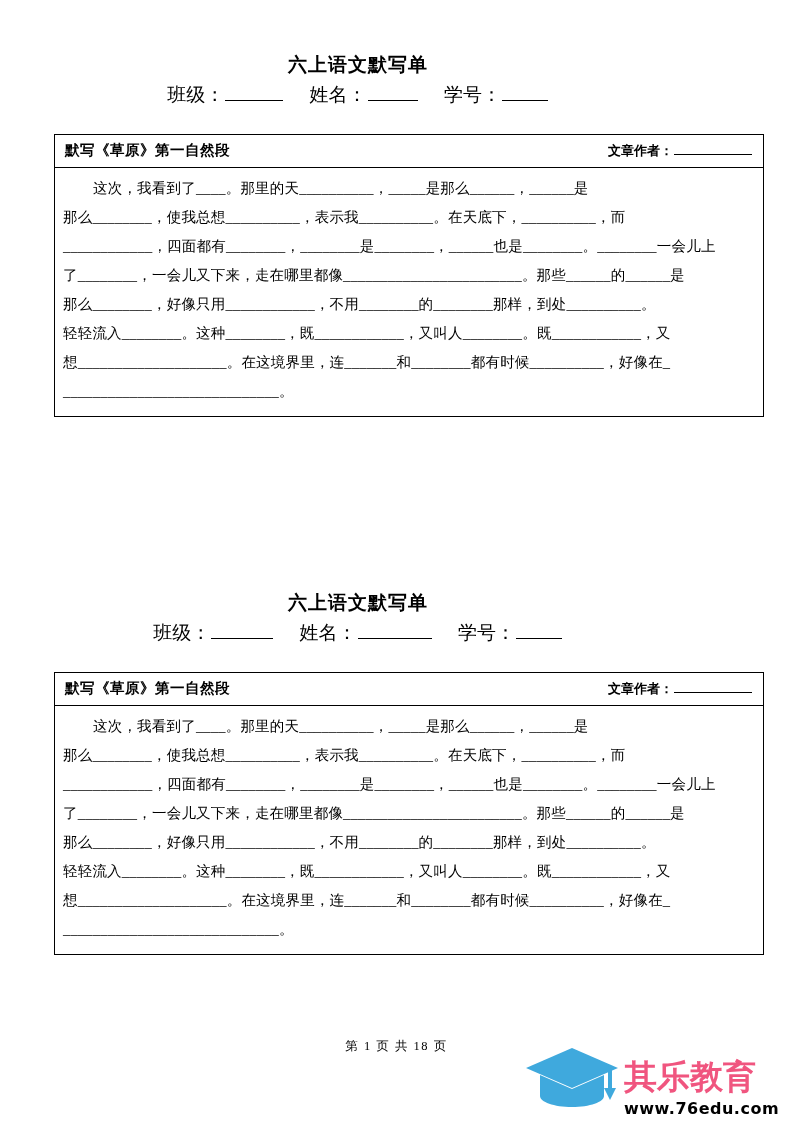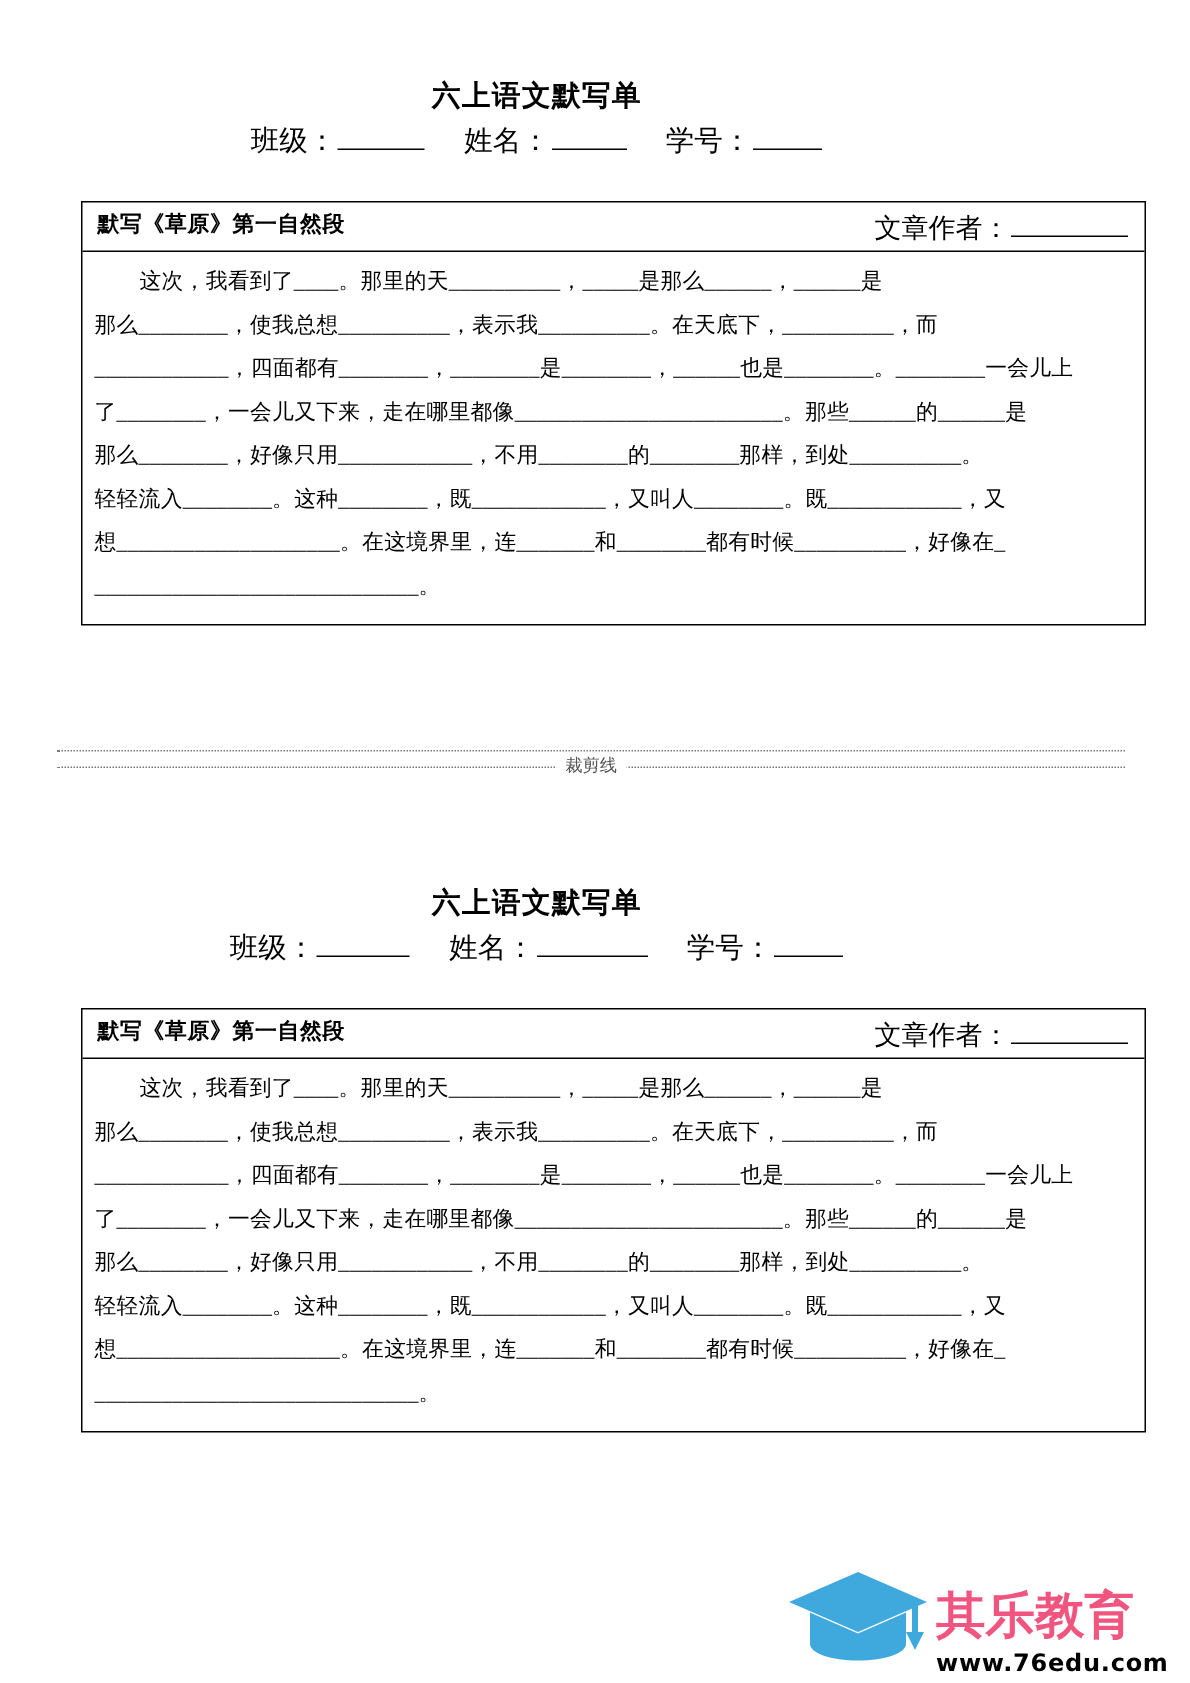--- a/index.html
+++ b/index.html
@@ -71,37 +71,37 @@
     width: 710px;
     border: 1px solid #000;
     box-sizing: border-box;
     background: #fff;
   }
   .copy-1 .box { top: 84px; }
   .copy-2 .box { top: 84px; }
 
   .box-header {
     display: flex;
-    align-items: flex-start;
+    align-items: flex-end;
     justify-content: space-between;
     border-bottom: 1px solid #000;
     padding: 5px 10px 7px 10px;
     box-sizing: border-box;
     height: 33px;
   }
   .box-header-title {
     font-size: 14.5px;
     font-weight: bold;
     font-family: "DejaVu Serif", "Liberation Serif", serif;
     letter-spacing: 0.5px;
     white-space: nowrap;
   }
   .box-header-author {
-    font-size: 18px;
-    font-weight: normal;
+    font-size: 13px;
+    font-weight: bold;
     font-family: "DejaVu Serif", "Liberation Serif", serif;
     white-space: nowrap;
   }
 
   .box-body {
     padding: 6px 8px 10px 8px;
     box-sizing: border-box;
   }
 
   .ln {
@@ -237,27 +237,20 @@
         <div class="ln">____________，四面都有________，________是________，______也是________。________一会儿上</div>
         <div class="ln">了________，一会儿又下来，走在哪里都像________________________。那些______的______是</div>
         <div class="ln">那么________，好像只用____________，不用________的________那样，到处__________。</div>
         <div class="ln">轻轻流入________。这种________，既____________，又叫人________。既____________，又</div>
         <div class="ln">想____________________。在这境界里，连_______和________都有时候__________，好像在_</div>
         <div class="ln">_____________________________。</div>
       </div>
     </div>
   </div>
 
-  <div class="cutline-wrap">
-    <div class="dots"></div>
-    <div class="cut-row">
-      <div class="dots-mid"></div>
-      <div class="cut-label">裁剪线</div>
-    </div>
-  </div>
 
   <div class="copy copy-2">
 
     <div class="sheet-title">六上语文默写单</div>
 
     <div class="id-row">
       <span class="id-field">
         <span class="id-label">班级：</span><span class="blank-u" style="width:62px"></span>
       </span>
       <span class="id-field">
@@ -279,20 +272,21 @@
         <div class="ln">____________，四面都有________，________是________，______也是________。________一会儿上</div>
         <div class="ln">了________，一会儿又下来，走在哪里都像________________________。那些______的______是</div>
         <div class="ln">那么________，好像只用____________，不用________的________那样，到处__________。</div>
         <div class="ln">轻轻流入________。这种________，既____________，又叫人________。既____________，又</div>
         <div class="ln">想____________________。在这境界里，连_______和________都有时候__________，好像在_</div>
         <div class="ln">_____________________________。</div>
       </div>
     </div>
   </div>
 
+  <div class="footer">第 1 页 共 18 页</div>
 
   <div class="logo">
     <svg class="logo-cap" viewBox="0 0 96 66">
       <polygon points="48,4 94,24 48,44 2,24" fill="#3fa9dd"></polygon>
       <path d="M16,31 L16,52 C16,58 30,63 48,63 C66,63 80,58 80,52 L80,31 L48,45 Z" fill="#3fa9dd"></path>
       <rect x="84" y="24" width="4" height="20" fill="#3fa9dd"></rect>
       <polygon points="80,44 92,44 86,56" fill="#3fa9dd"></polygon>
     </svg>
     <div class="logo-text">
       <div class="logo-cn">其乐教育</div>

